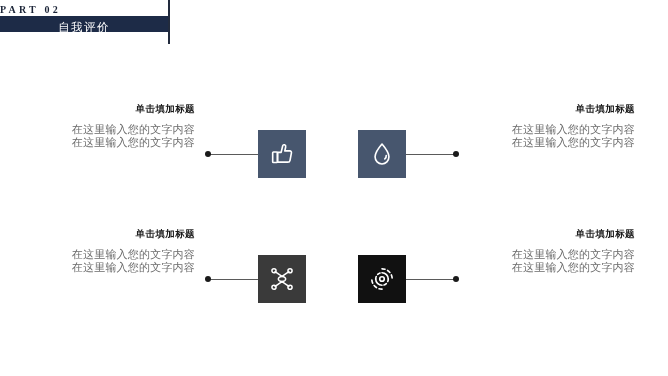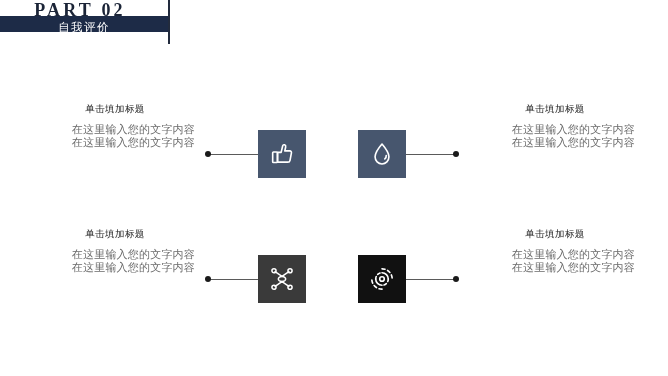--- a/index.html
+++ b/index.html
@@ -23,23 +23,22 @@
     width: 171px;
     height: 44px;
   }
   #part-label {
     position: absolute;
     left: 0;
     top: 1px;
     width: 160px;
     height: 18px;
     line-height: 18px;
-    text-align: center;
     font-family: "Liberation Serif", "DejaVu Serif", serif;
-    font-size: 18px;
+    font-size: 10px;
     font-weight: 700;
     letter-spacing: 3.2px;
     color: #1b2437;
     white-space: nowrap;
   }
   #header-rule {
     position: absolute;
     left: 168px;
     top: 0px;
     width: 2px;
@@ -111,27 +110,26 @@
 
   
   .textblock {
     position: absolute;
     width: 160px;
     top: -22px;
   }
   .tb-title {
     font-family: "DejaVu Sans", "Liberation Sans", sans-serif;
     font-size: 9.5px;
-    font-weight: 400;
+    font-weight: 700;
     color: #1a1a1a;
     letter-spacing: 0.4px;
     line-height: 14px;
     margin-bottom: 7px;
     white-space: nowrap;
-    text-align: center;
   }
   .tb-line {
     font-family: "DejaVu Sans", "Liberation Sans", sans-serif;
     font-size: 11px;
     color: #6b6b6b;
     line-height: 13px;
     letter-spacing: 0.2px;
     white-space: nowrap;
   }
   .align-right { text-align: right; }

